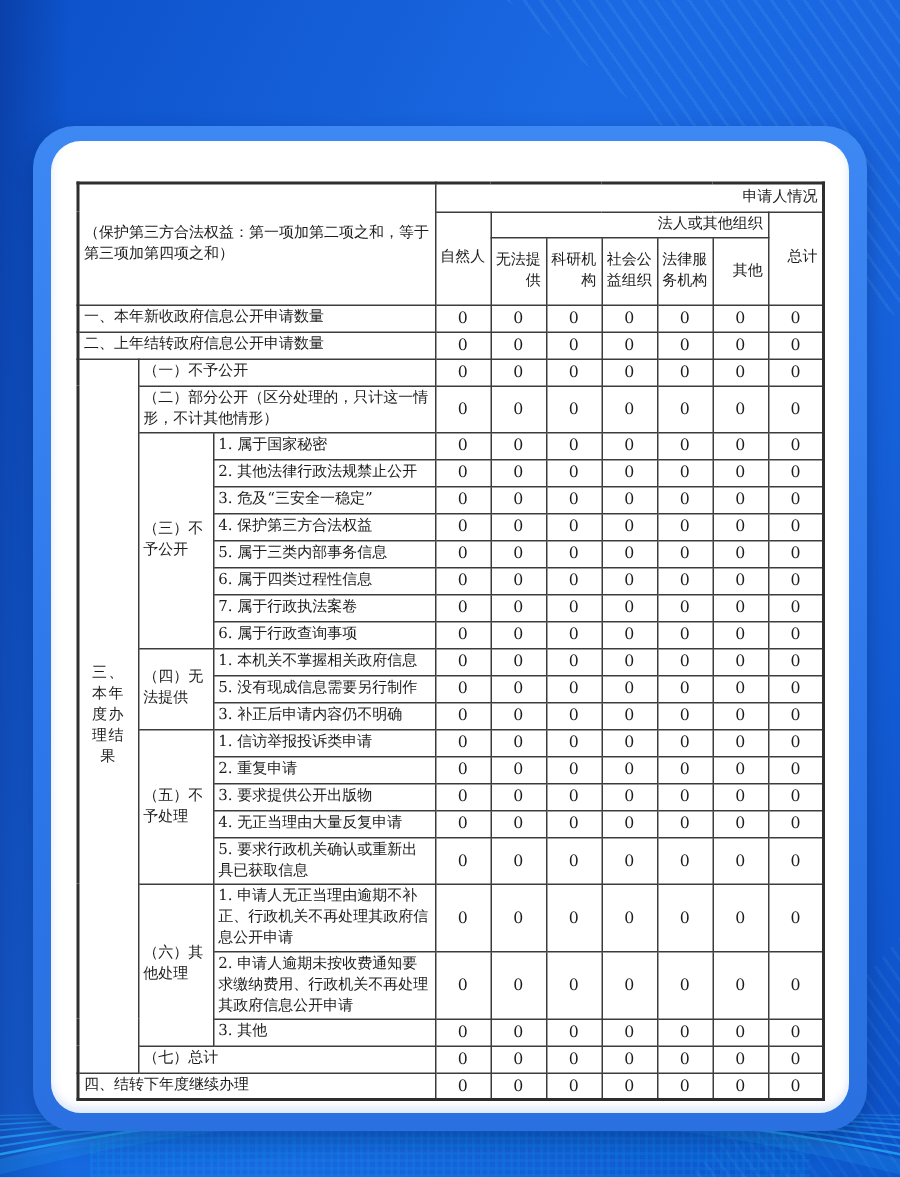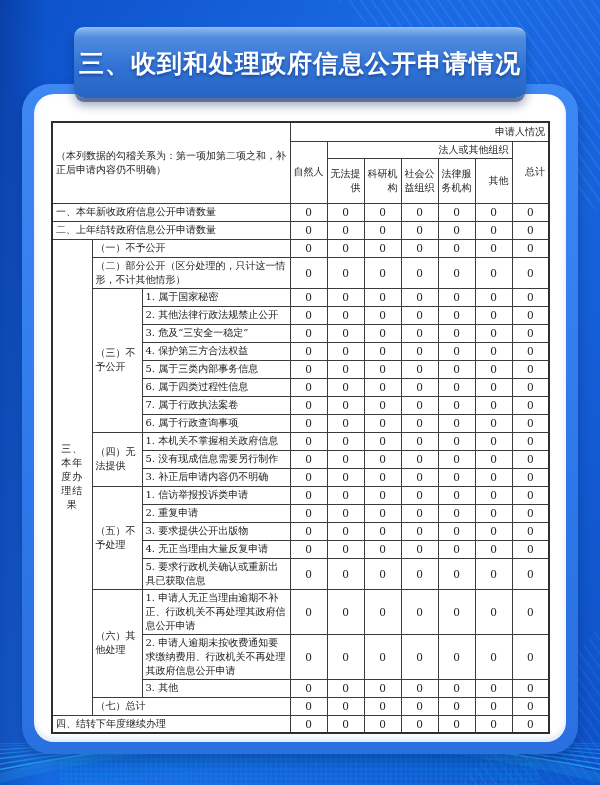--- a/index.html
+++ b/index.html
@@ -87,21 +87,21 @@
         <col style="width:37px">
           <col style="width:37px">
           <col style="width:37px">
           <col style="width:37px">
         <col style="width:37px">
           <col style="width:37px">
           <col style="width:37px">
       </colgroup>
       <tbody>
         <tr class="h1">
-          <td class="note" colspan="3" rowspan="3">（本列数据的勾稽关系为：第一项加第二项之和，补正后申请内容仍不明确）</td>
+          <td class="note" colspan="3" rowspan="3">（保护第三方合法权益：第一项加第二项之和，等于第三项加第四项之和）</td>
           <th class="ctr" colspan="7">申请人情况</th>
         </tr>
         <tr class="h2">
           <th class="ctr" rowspan="2">自然人</th>
           <th class="ctr" colspan="5">法人或其他组织</th>
           <th class="ctr" rowspan="2">总计</th>
         </tr>
         <tr class="h3">
           <th class="ctr">无法提供</th>
           <th class="ctr">科研机构</th>
@@ -363,16 +363,13 @@
             <td class="val">0</td>
             <td class="val">0</td>
             <td class="val">0</td>
             <td class="val">0</td>
             <td class="val">0</td>
           </tr>
         </tbody>
     </table>
   </div>
 
-  <div class="banner">
-    <h1>三、收到和处理政府信息公开申请情况</h1>
-  </div>
 </div>
 
 </body></html>

